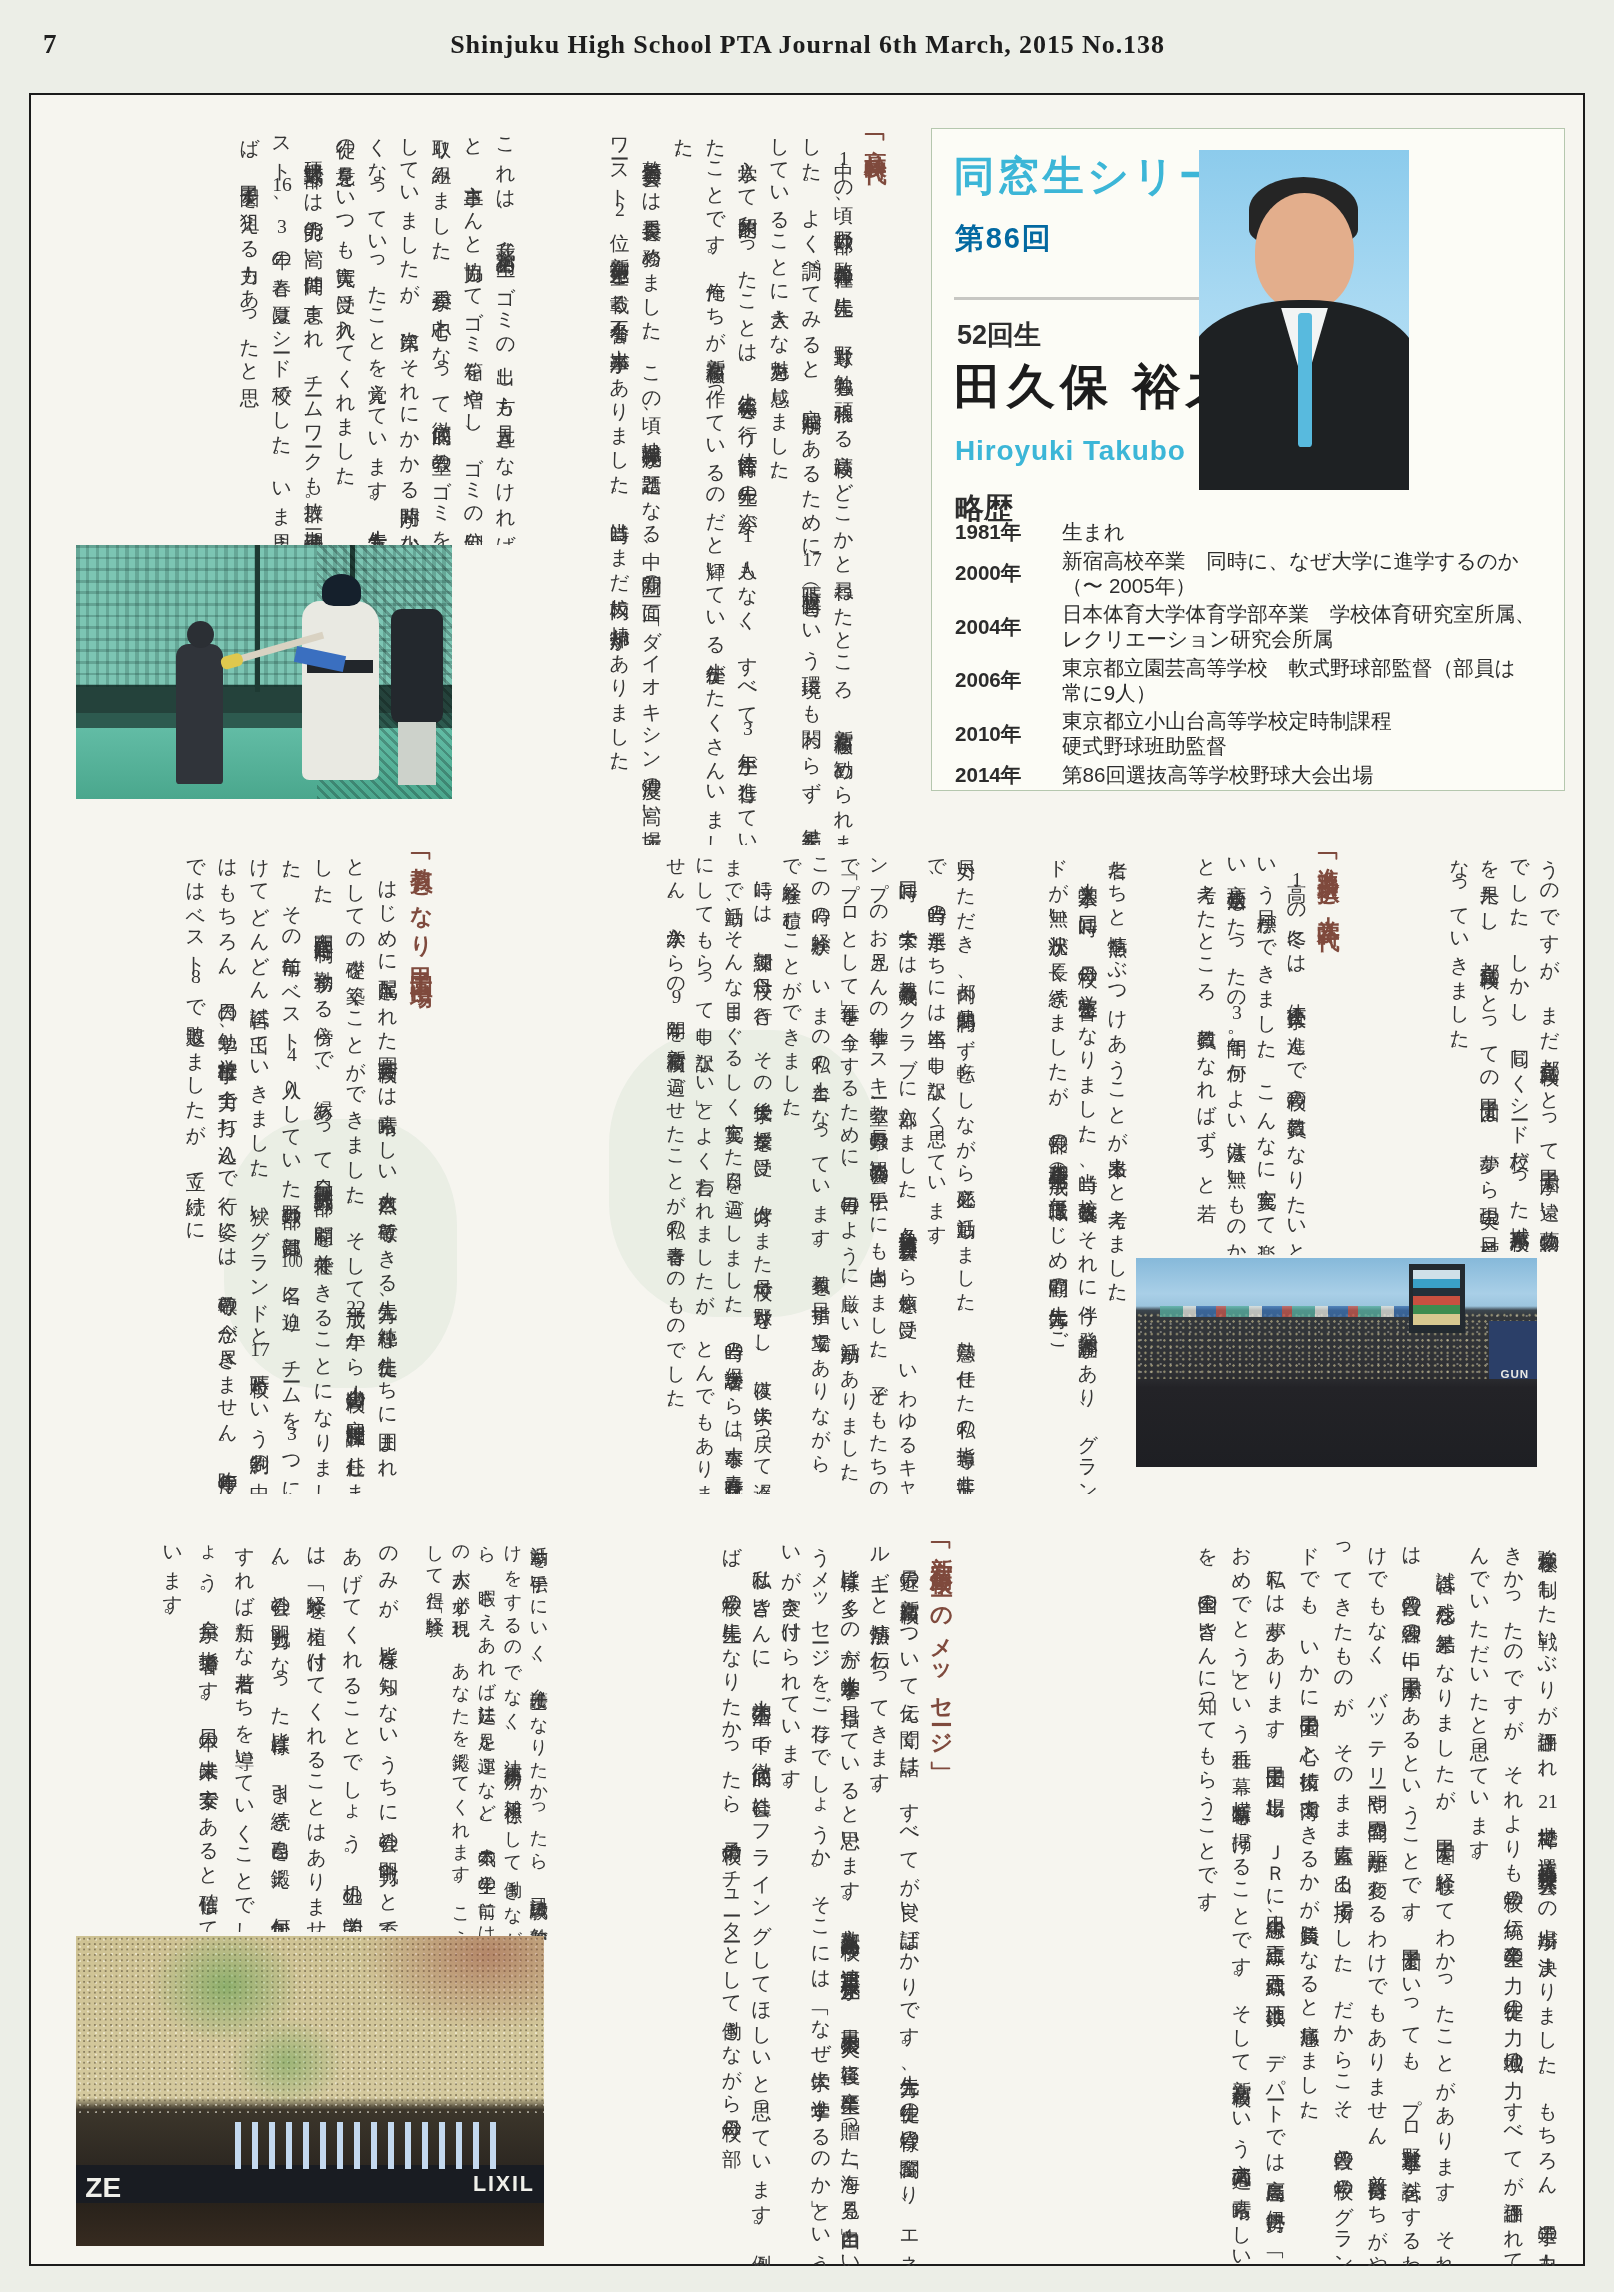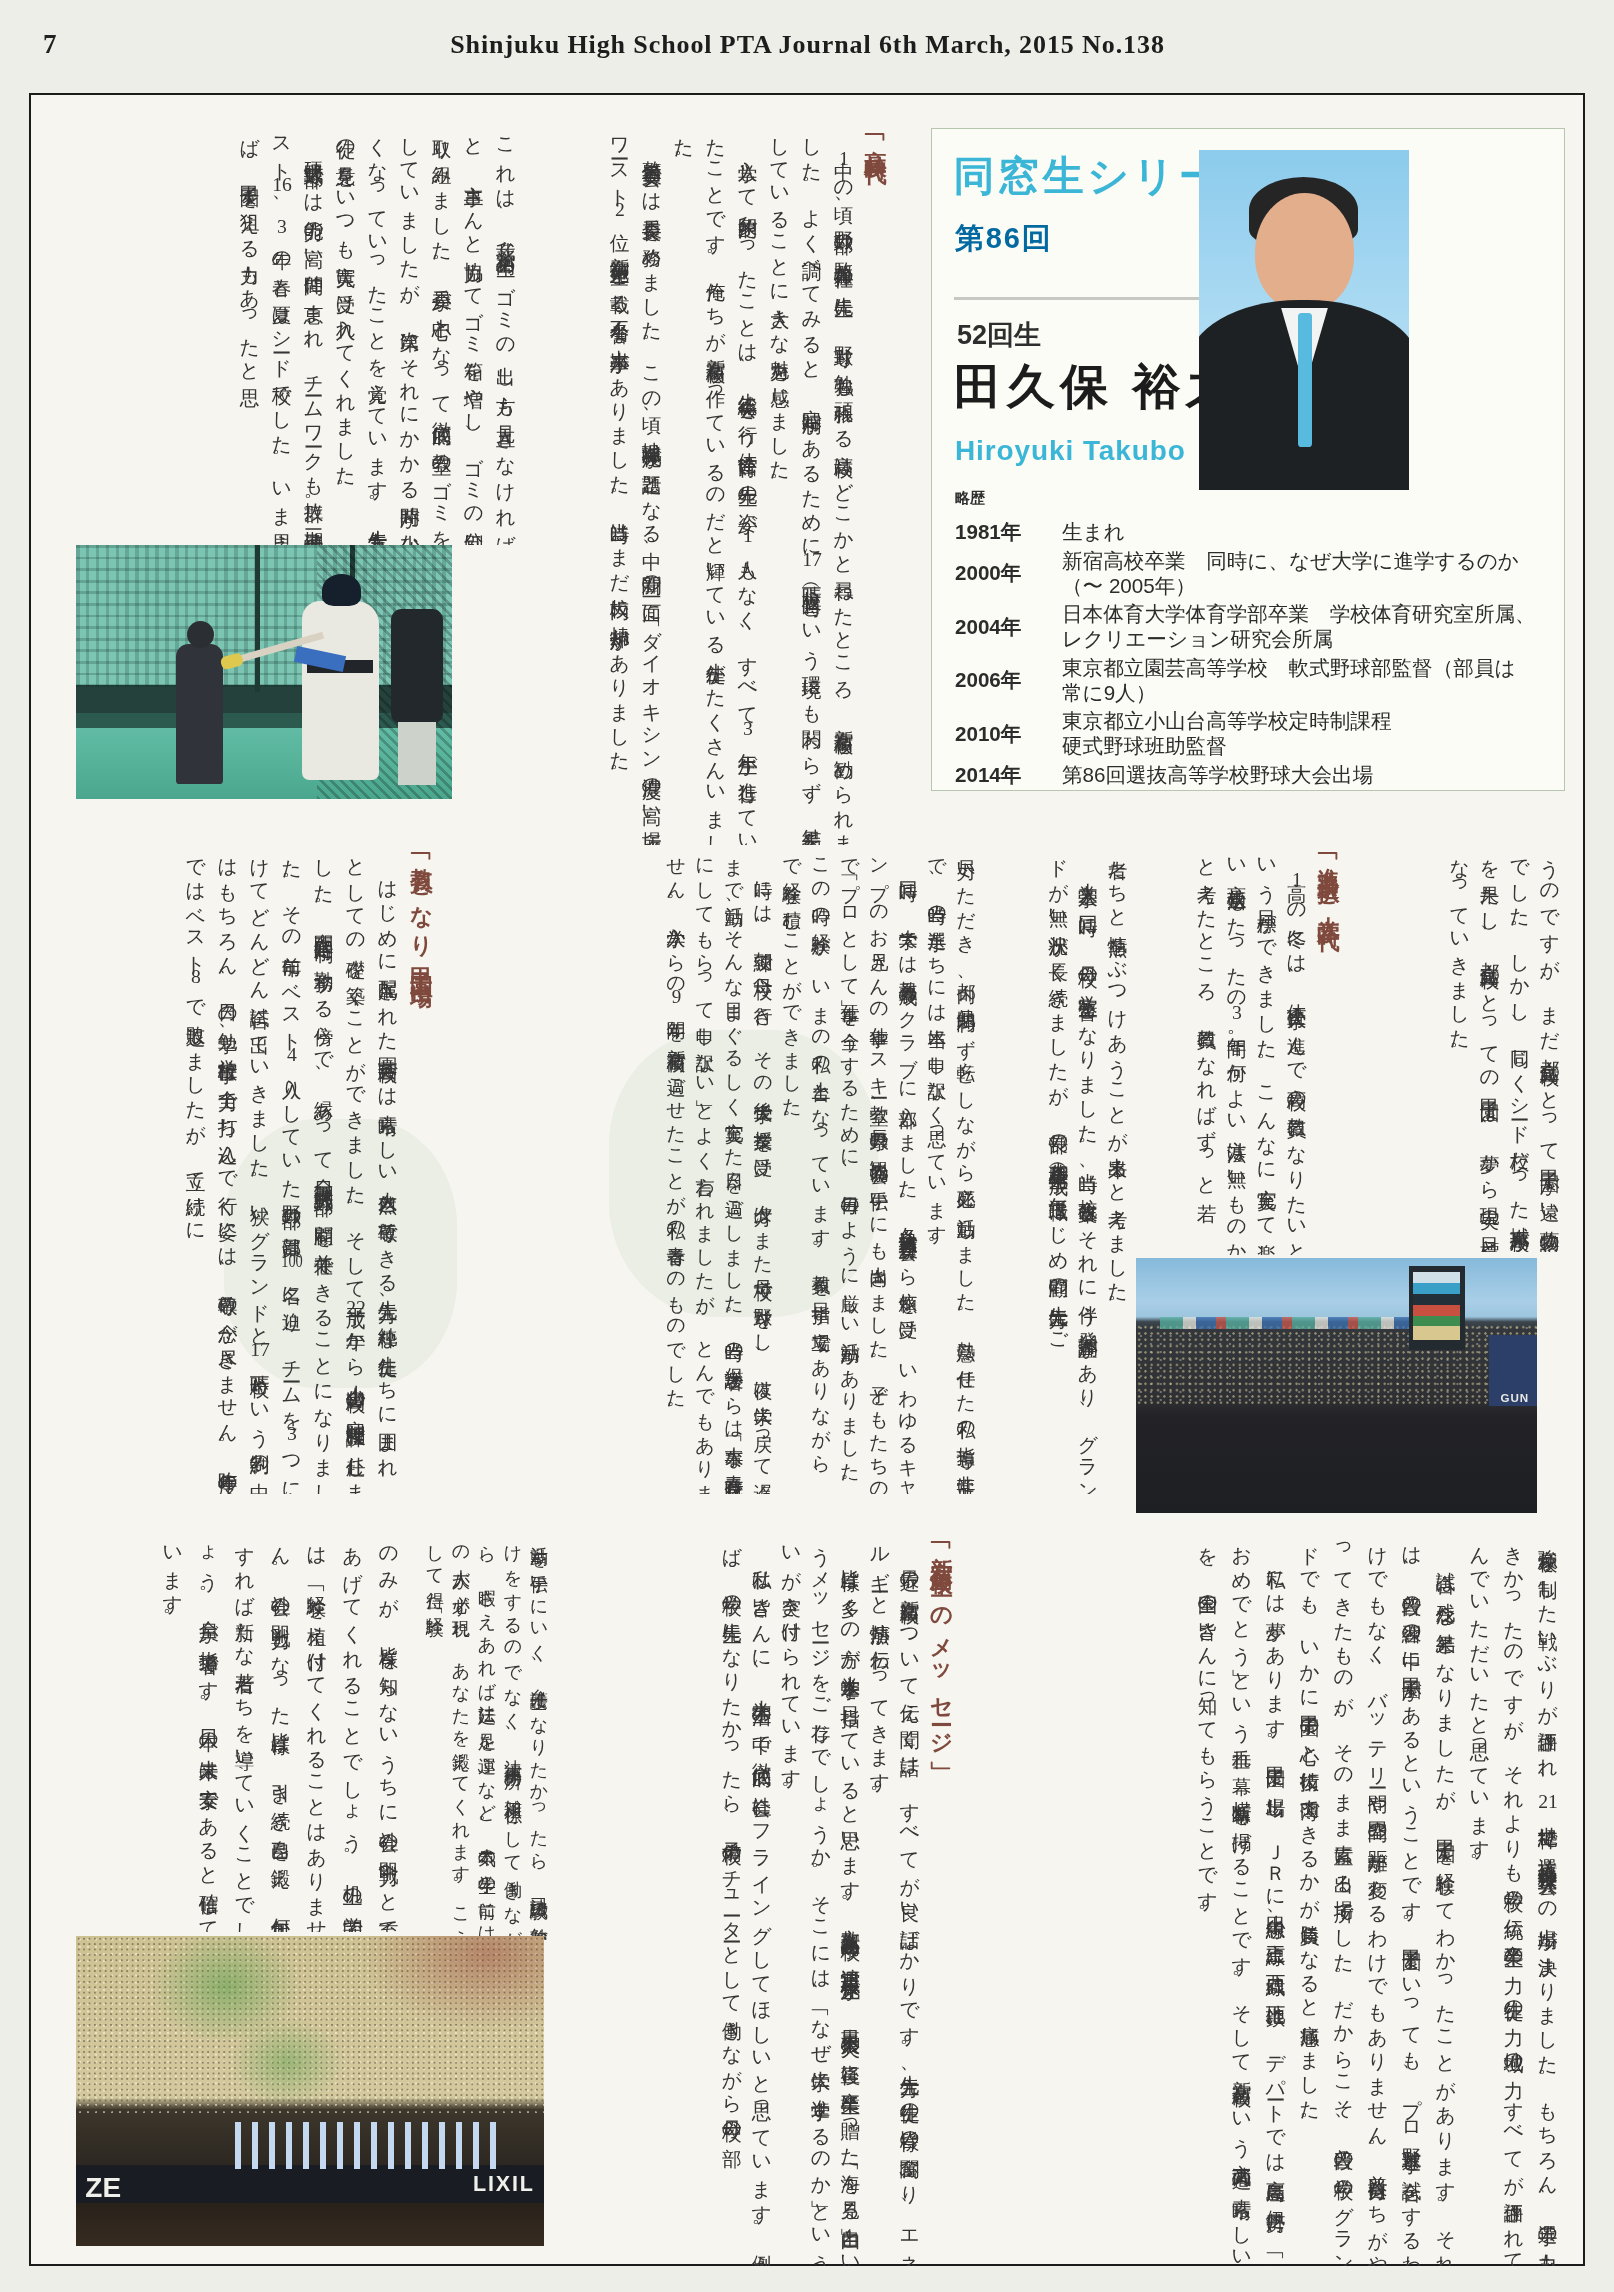--- a/index.html
+++ b/index.html
@@ -36,21 +36,21 @@
   #head-s4{left:926px;top:1535px;}
   
   .pbox{position:absolute;left:931px;top:128px;width:634px;height:663px;background:#fcfcf6;
         border:1.8px solid #b5c7ae;box-sizing:border-box;font-family:"Liberation Sans","DejaVu Sans",sans-serif;}
   .series{position:absolute;left:21.5px;top:19.7px;font-size:41px;font-weight:bold;color:#3cb6d7;letter-spacing:3.6px;}
   .seriesno{position:absolute;left:23px;top:90px;font-size:29px;font-weight:bold;color:#0369a1;letter-spacing:1.8px;}
   .pdiv{position:absolute;left:21.5px;top:168px;width:328px;height:2.7px;background:#c7c7c3;}
   .classlab{position:absolute;left:25px;top:188px;font-size:27px;font-weight:bold;color:#2e2e2e;}
   .aname{position:absolute;left:21.5px;top:226px;font-size:48px;font-weight:bold;color:#1c1c1c;letter-spacing:5.4px;}
   .romaji{position:absolute;left:23px;top:306px;font-size:28px;font-weight:bold;color:#3cb6d7;letter-spacing:0.9px;}
-  .biolab{position:absolute;left:23px;top:360px;font-size:15px;font-weight:bold;color:#2e2e2e;}
+  .biolab{position:absolute;left:23px;top:360px;font-size:29px;font-weight:bold;color:#2e2e2e;}
   .bio{position:absolute;left:23px;top:390px;width:591px;}
   .biorow{display:flex;margin-bottom:3.6px;font-size:20.6px;color:#2c2c2c;line-height:25px;align-items:center;}
   .bioyear{width:107px;flex:0 0 107px;font-weight:bold;}
   .biodesc{flex:1;white-space:pre-line;}
   
   .portrait{position:absolute;left:267px;top:20.6px;width:210px;height:340px;overflow:hidden;
             background:linear-gradient(180deg,#8ccbec 0%,#a9d9f2 45%,#c4e6f7 100%);}
   .p-head{position:absolute;left:56px;top:43px;width:99px;height:118px;background:#e3ae8c;border-radius:50% 50% 46% 46%;}
   .p-hair{position:absolute;left:50px;top:27px;width:109px;height:66px;background:#252525;border-radius:50% 50% 20% 20%;}
   .p-body{position:absolute;left:-10.7px;top:150px;width:231px;height:190px;background:#1e2123;
@@ -71,21 +71,21 @@
   .photographer::before{content:"";position:absolute;left:10.7px;top:-23px;width:27px;height:27px;background:#2b2f34;border-radius:50%;}
   .batter{position:absolute;left:226px;top:56px;width:77px;height:179px;background:#e9e9e2;border-radius:18px 23px 7.2px 7.2px;z-index:2;}
   .batter::before{content:"";position:absolute;left:19.7px;top:-27px;width:39px;height:32px;background:#15202c;border-radius:50% 50% 30% 30%;}
   .batter::after{content:"";position:absolute;left:5.4px;top:59px;width:66px;height:12.5px;background:#22262b;}
   .armband{position:absolute;left:219px;top:106px;width:50px;height:16px;background:#3a6fc0;transform:rotate(12deg);z-index:3;}
   .bat{position:absolute;left:159px;top:99px;width:90px;height:7.2px;background:#d9d2c2;transform:rotate(-16deg);z-index:3;}
   .bat::before{content:"";position:absolute;left:-16px;top:-2.7px;width:21.5px;height:12.5px;background:#dfc84e;border-radius:5.4px;}
   .rperson{position:absolute;left:315px;top:64px;width:52px;height:115px;background:#23282d;border-radius:10.7px;z-index:2;}
   .rperson::after{content:"";position:absolute;left:7.2px;top:113px;width:38px;height:63px;background:#cdd2cb;}
   
-  .ph-stad{position:absolute;left:1136px;top:1258px;width:401px;height:255px;overflow:hidden;
+  .ph-stad{position:absolute;left:1136px;top:1258px;width:401px;height:209px;overflow:hidden;
            background:linear-gradient(180deg,#86b9da 0%,#a9cfe7 17%,#9cc5de 23%,#3c464e 25%,#33373b 28%,#2f3034 55%,#232327 62%,#1e1f23 100%);}
   .ph-stad::before{content:"";position:absolute;left:0;top:26%;width:100%;height:32%;
      background-image:radial-gradient(rgba(228,216,160,.55) 0.9px,transparent 1.4px),
                       radial-gradient(rgba(250,245,230,.35) 0.9px,transparent 1.4px);
      background-size:6.3px 6.3px,9.9px 8px;}
   .adband{position:absolute;left:6%;top:23%;width:70%;height:5%;
      background:repeating-linear-gradient(90deg,#57b0a0 0 23px,#e8e8e0 23px 36px,#3a6fb0 36px 56px,#c8554a 56px 66px);opacity:.75;}
   .scoreboard{position:absolute;right:18%;top:3%;width:14%;height:33%;background:#232a30;}
   .scoreboard::before{content:"";position:absolute;left:8%;top:8%;width:84%;height:80%;
      background:linear-gradient(180deg,#cfe0e8 0 16%,#3aa0c8 16% 32%,#23303a 32% 48%,#c85040 48% 64%,#3e8c50 64% 80%,#d8c890 80% 100%);}

